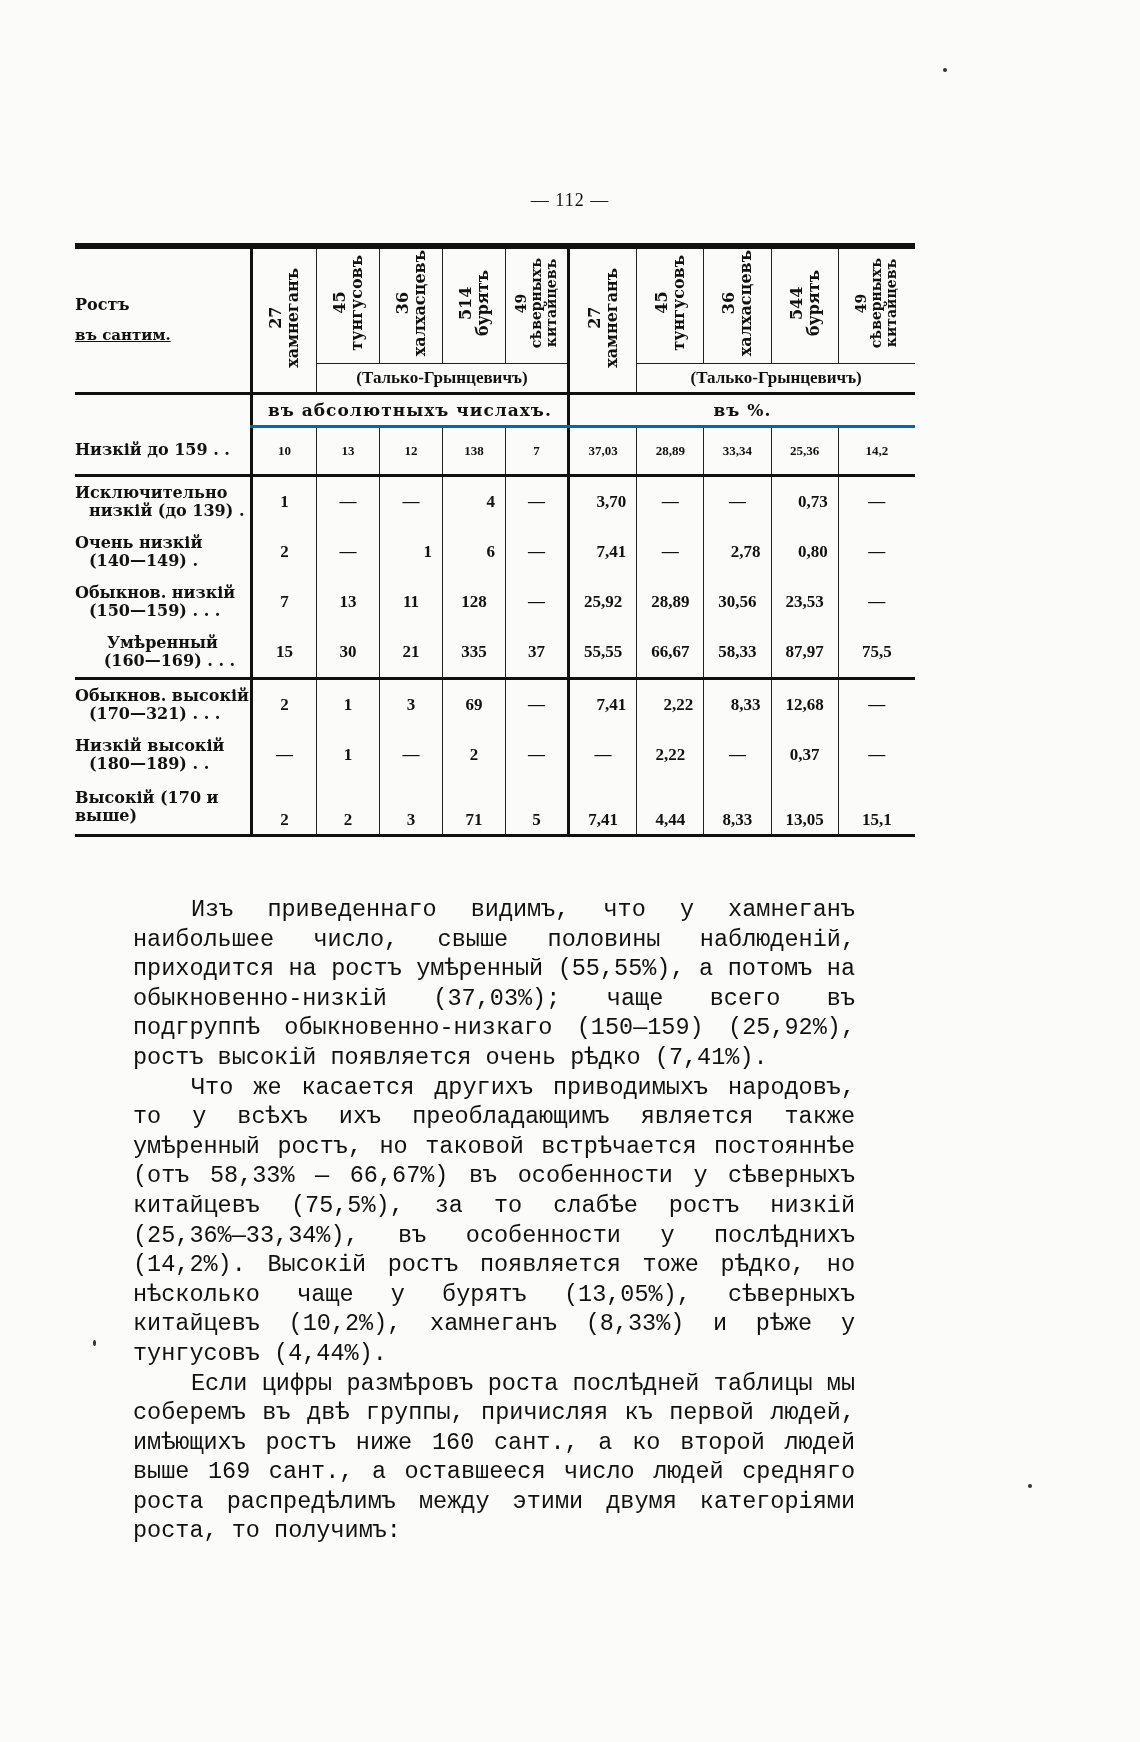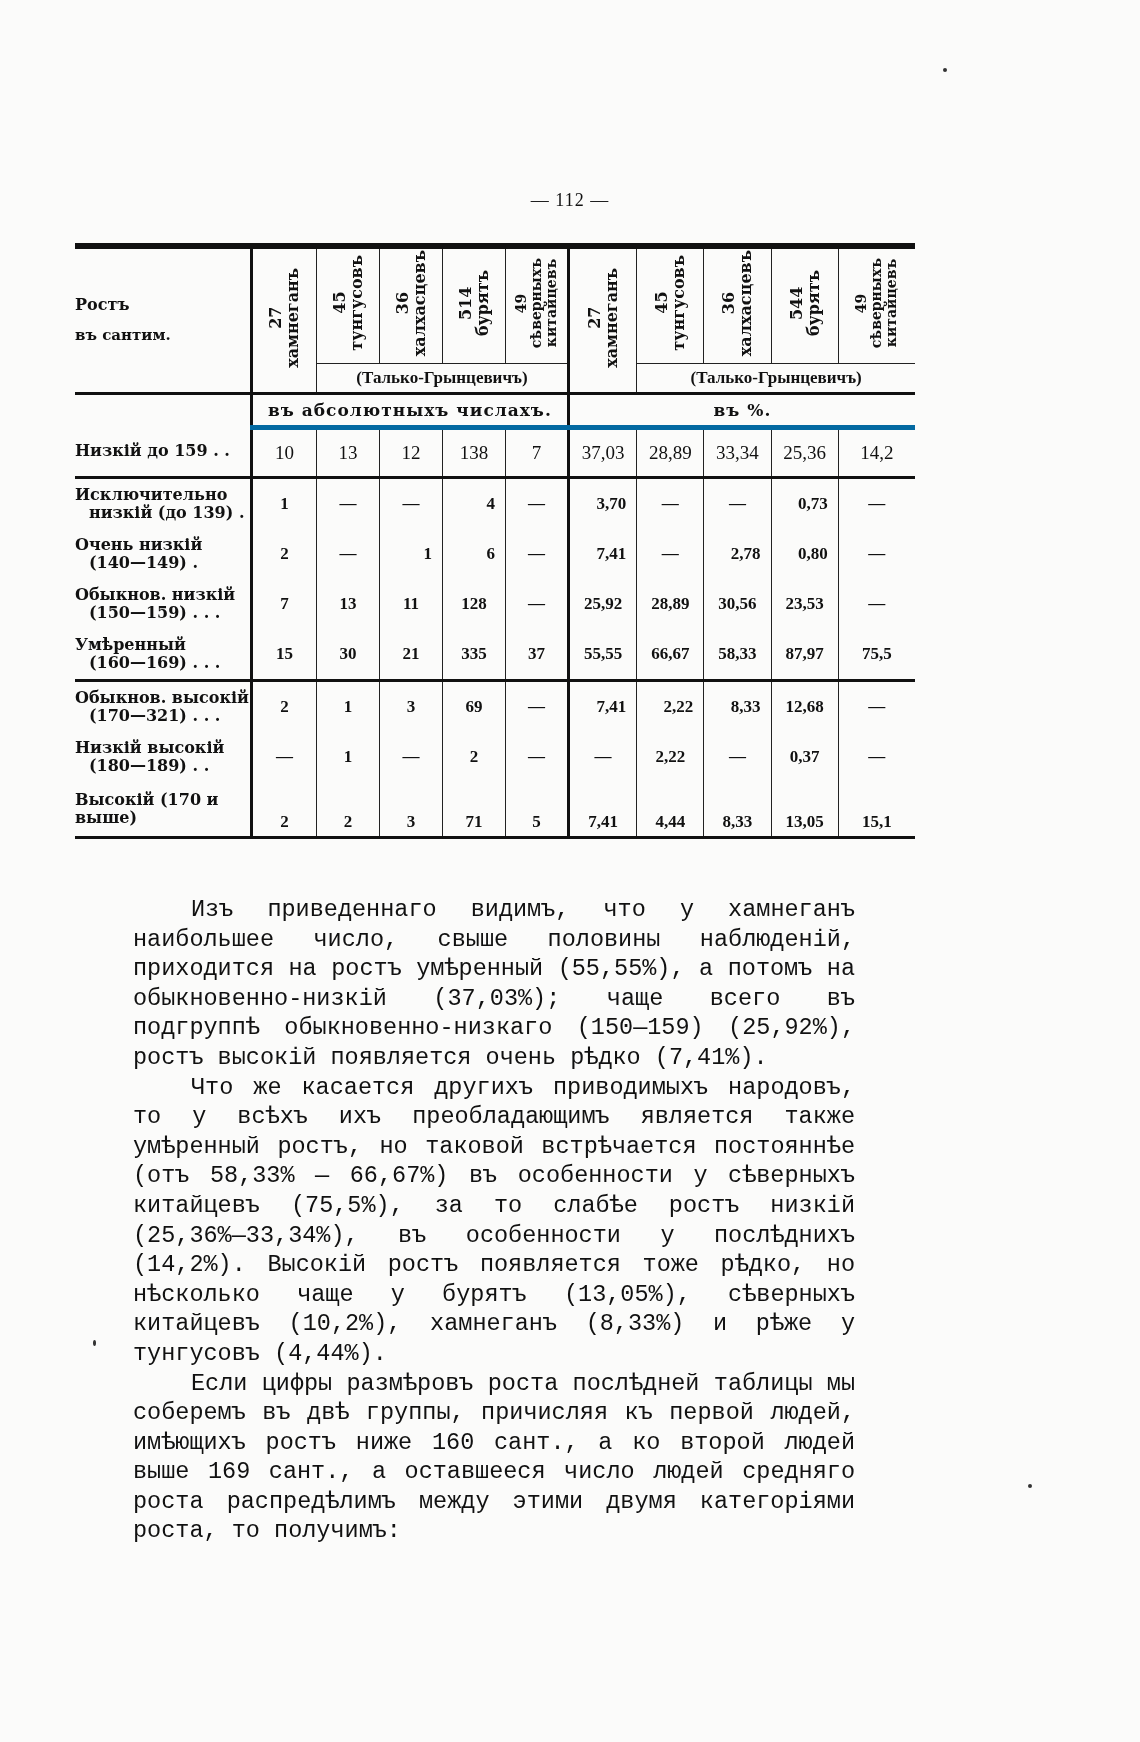--- a/index.html
+++ b/index.html
@@ -9,32 +9,32 @@
                  font-size: 18px; letter-spacing: 1px; }
   .table-wrap { position: absolute; top: 243px; left: 75px; width: 840px; }
   table.data { border-collapse: collapse; width: 840px; table-layout: fixed;
                border-top: 6px solid #111; border-bottom: 3px solid #111; }
   table.data td { padding: 0; font-size: 17px; font-weight: bold; text-align: center; vertical-align: middle;
                   border-left: 1px solid #222; }
   table.data td.rowlabel { text-align: left; border-left: none; font-size: 16px; font-weight: bold;
                            line-height: 18px; padding-left: 0; font-family: "DejaVu Serif", serif; }
   table.data td.thick-left { border-left: 3px solid #111; }
   .hdr-label { font-weight: normal; font-size: 18px; text-align: center; line-height: 26px; }
-  .hdr-label .sub { font-size: 15px; font-weight: bold; display: block; margin-top: 12px; font-family: "DejaVu Serif", serif; }
+  .hdr-label .sub { font-size: 15px; font-weight: bold; display: block; margin-top: 12px; font-family: "DejaVu Serif", serif; text-decoration: underline; }
   .vert { writing-mode: vertical-rl; transform: rotate(180deg); display: inline-block;
           font-size: 16px; font-weight: bold; line-height: 17px; text-align: center; white-space: nowrap;
           font-family: "DejaVu Serif", serif; }
   .group-note { font-weight: normal; font-size: 17px; font-family: "Liberation Serif", serif; border-top: 1px solid #222; height: 28px; }
-  .units { font-weight: normal; font-size: 16px; height: 30px; border-top: 3px solid #111; border-bottom: 5px solid #0369a1;
+  .units { font-weight: normal; font-size: 16px; height: 30px; border-top: 3px solid #111; border-bottom: 3px solid #0369a1;
            font-family: "DejaVu Serif", serif; letter-spacing: 1px; }
   tr.summary td { height: 46px; border-bottom: 3px solid #111; }
-  tr.summary td.num { font-weight: normal; font-size: 19px; }
+  tr.summary td.num { font-weight: bold; font-size: 13px; }
   tr.sub td { height: 50px; }
   tr.sub td.num { font-weight: bold; }
-  tr.sub.last-low td { border-bottom: 3px solid #111; }
+  tr.sub.last-low td { border-bottom: 3px solid #111; text-align: center; }
   td.num { text-align: right !important; padding-right: 10px !important; }
   td.num.center { text-align: center !important; padding-right: 0 !important; }
   .rl-indent { display: block; padding-left: 14px; }
   .body-text { position: absolute; left: 133px; top: 895px; width: 722px; font-size: 23.5px;
                line-height: 29.6px; text-align: justify; font-family: Liberation Mono, monospace; }
   .body-text p { margin: 0; text-indent: 58px; }
   .speck { position: absolute; width: 4px; height: 4px; background: #333; border-radius: 50%; }
 </style>
 </head>
 <body>

